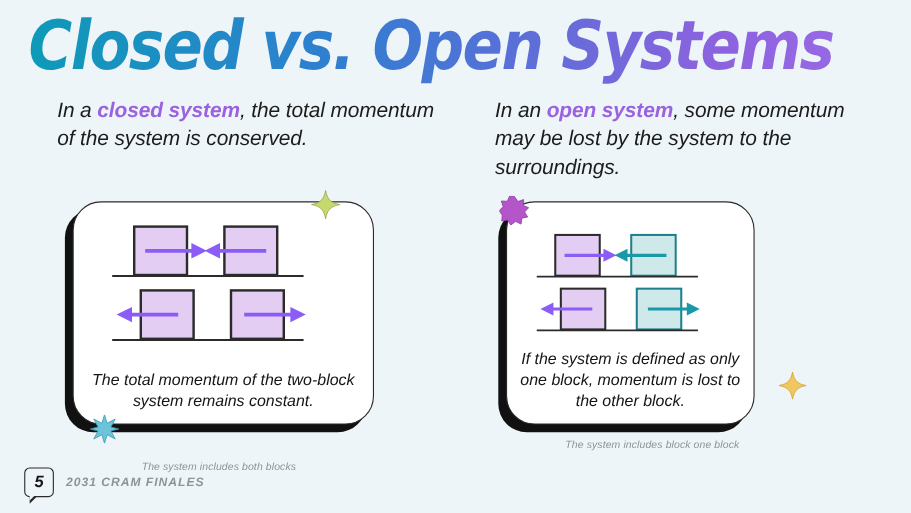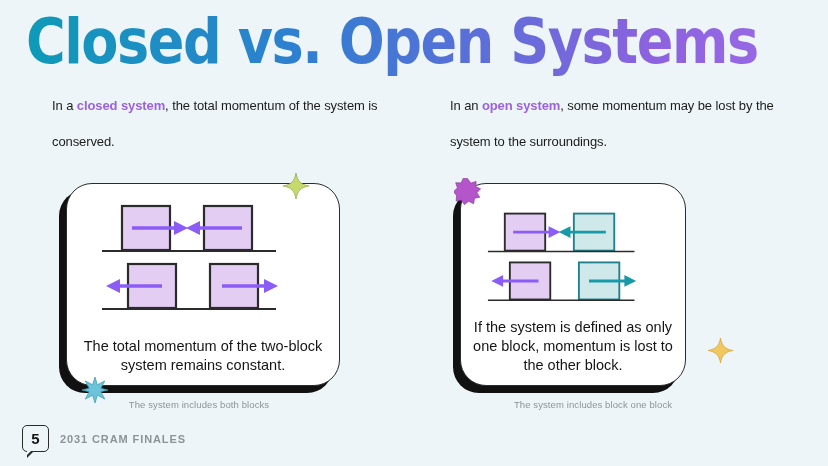--- a/index.html
+++ b/index.html
@@ -13,20 +13,21 @@
     background: #eef5f8;
     font-family: "Liberation Sans", sans-serif;
     -webkit-font-smoothing: antialiased;
   }
 
   .slide {
     position: relative;
     width: 828px;
     height: 466px;
     background: #eef5f8;
+    font-style: italic;
   }
 
   
   .title {
     position: absolute;
     left: 26px;
     top: 6px;
     width: 790px;
     font-size: 62px;
     line-height: 72px;
@@ -47,22 +48,22 @@
   
   .column {
     position: absolute;
     top: 88px;
     width: 352px;
   }
   .column-left  { left: 52px; }
   .column-right { left: 450px; }
 
   .lede {
-    font-size: 13px;
-    line-height: 36px;
+    font-size: 19px;
+    line-height: 26px;
     color: #1c1c1c;
     letter-spacing: -0.1px;
   }
   .lede .accent {
     color: #9a62e0;
     font-weight: bold;
   }
 
   
   .card {
@@ -109,21 +110,21 @@
   .subcaption {
     position: absolute;
     top: 398px;
     width: 266px;
     text-align: center;
     font-size: 9.5px;
     line-height: 13px;
     color: #8b9498;
     letter-spacing: 0.1px;
   }
-  .subcaption-left  { left: 66px; }
+  .subcaption-left  { left: 66px; margin-top: 20px; }
   .subcaption-right { left: 460px; }
 
   
   .deco {
     position: absolute;
     pointer-events: none;
   }
 
   
   .footer {

